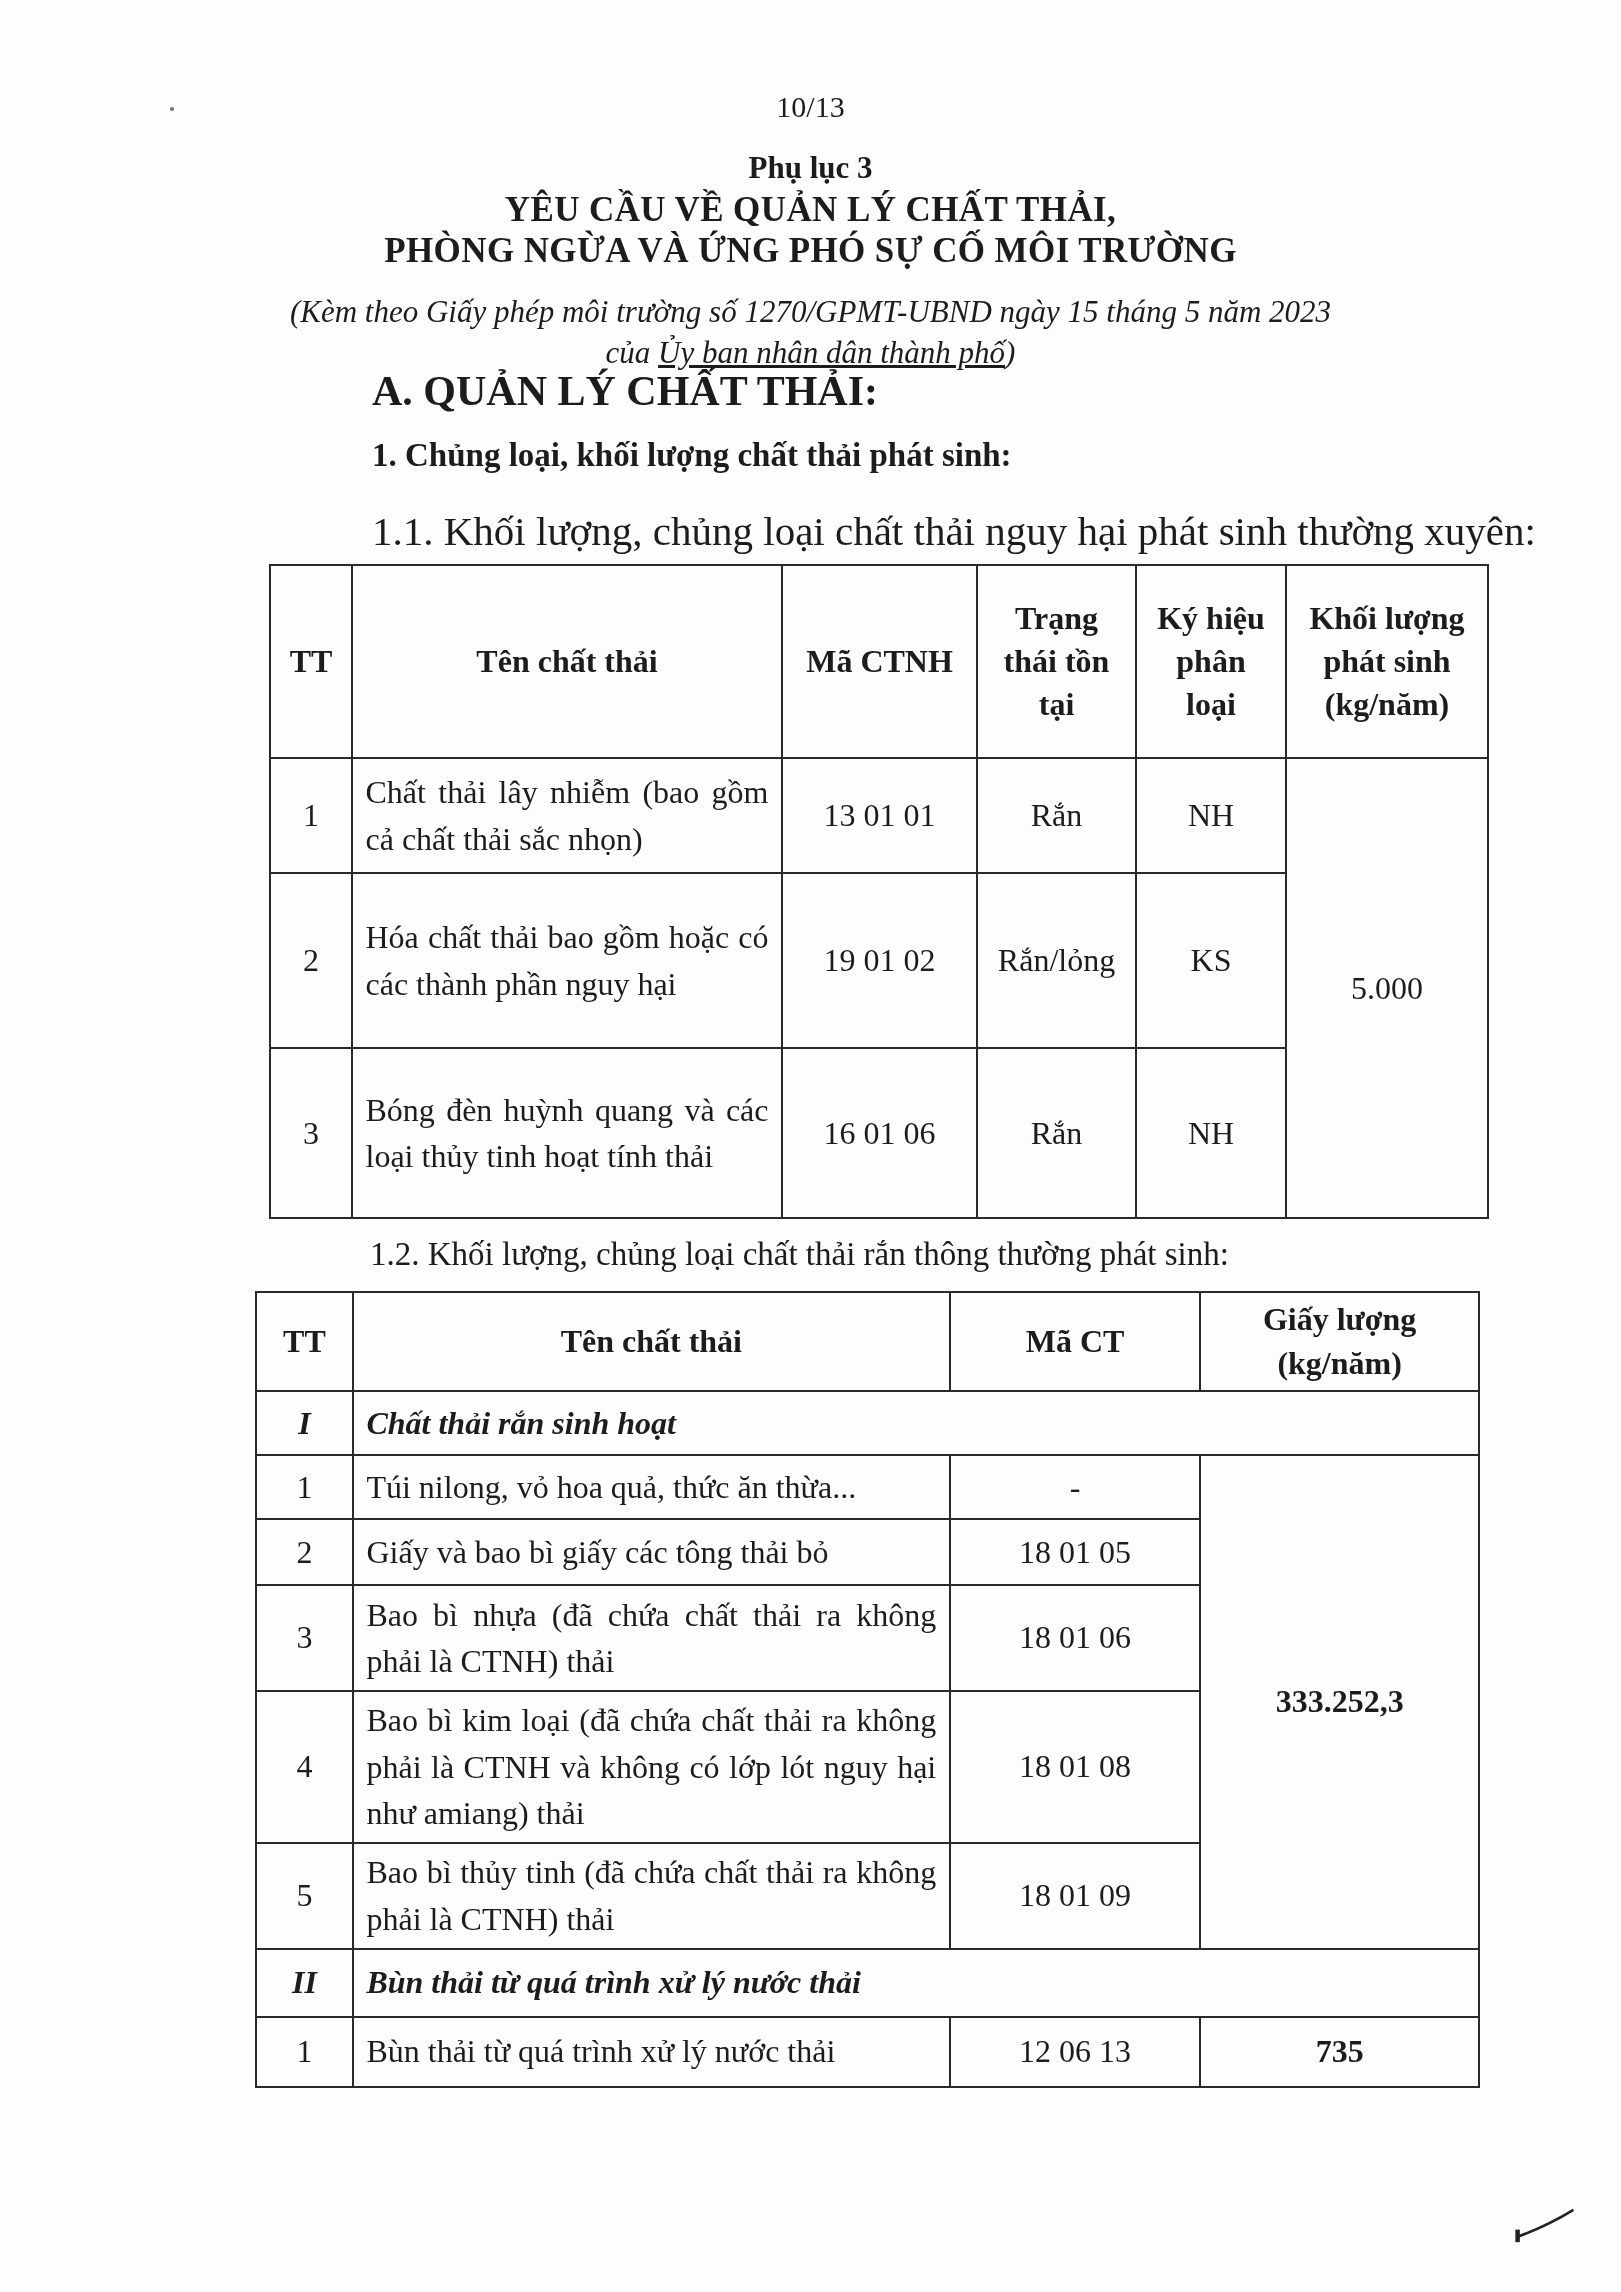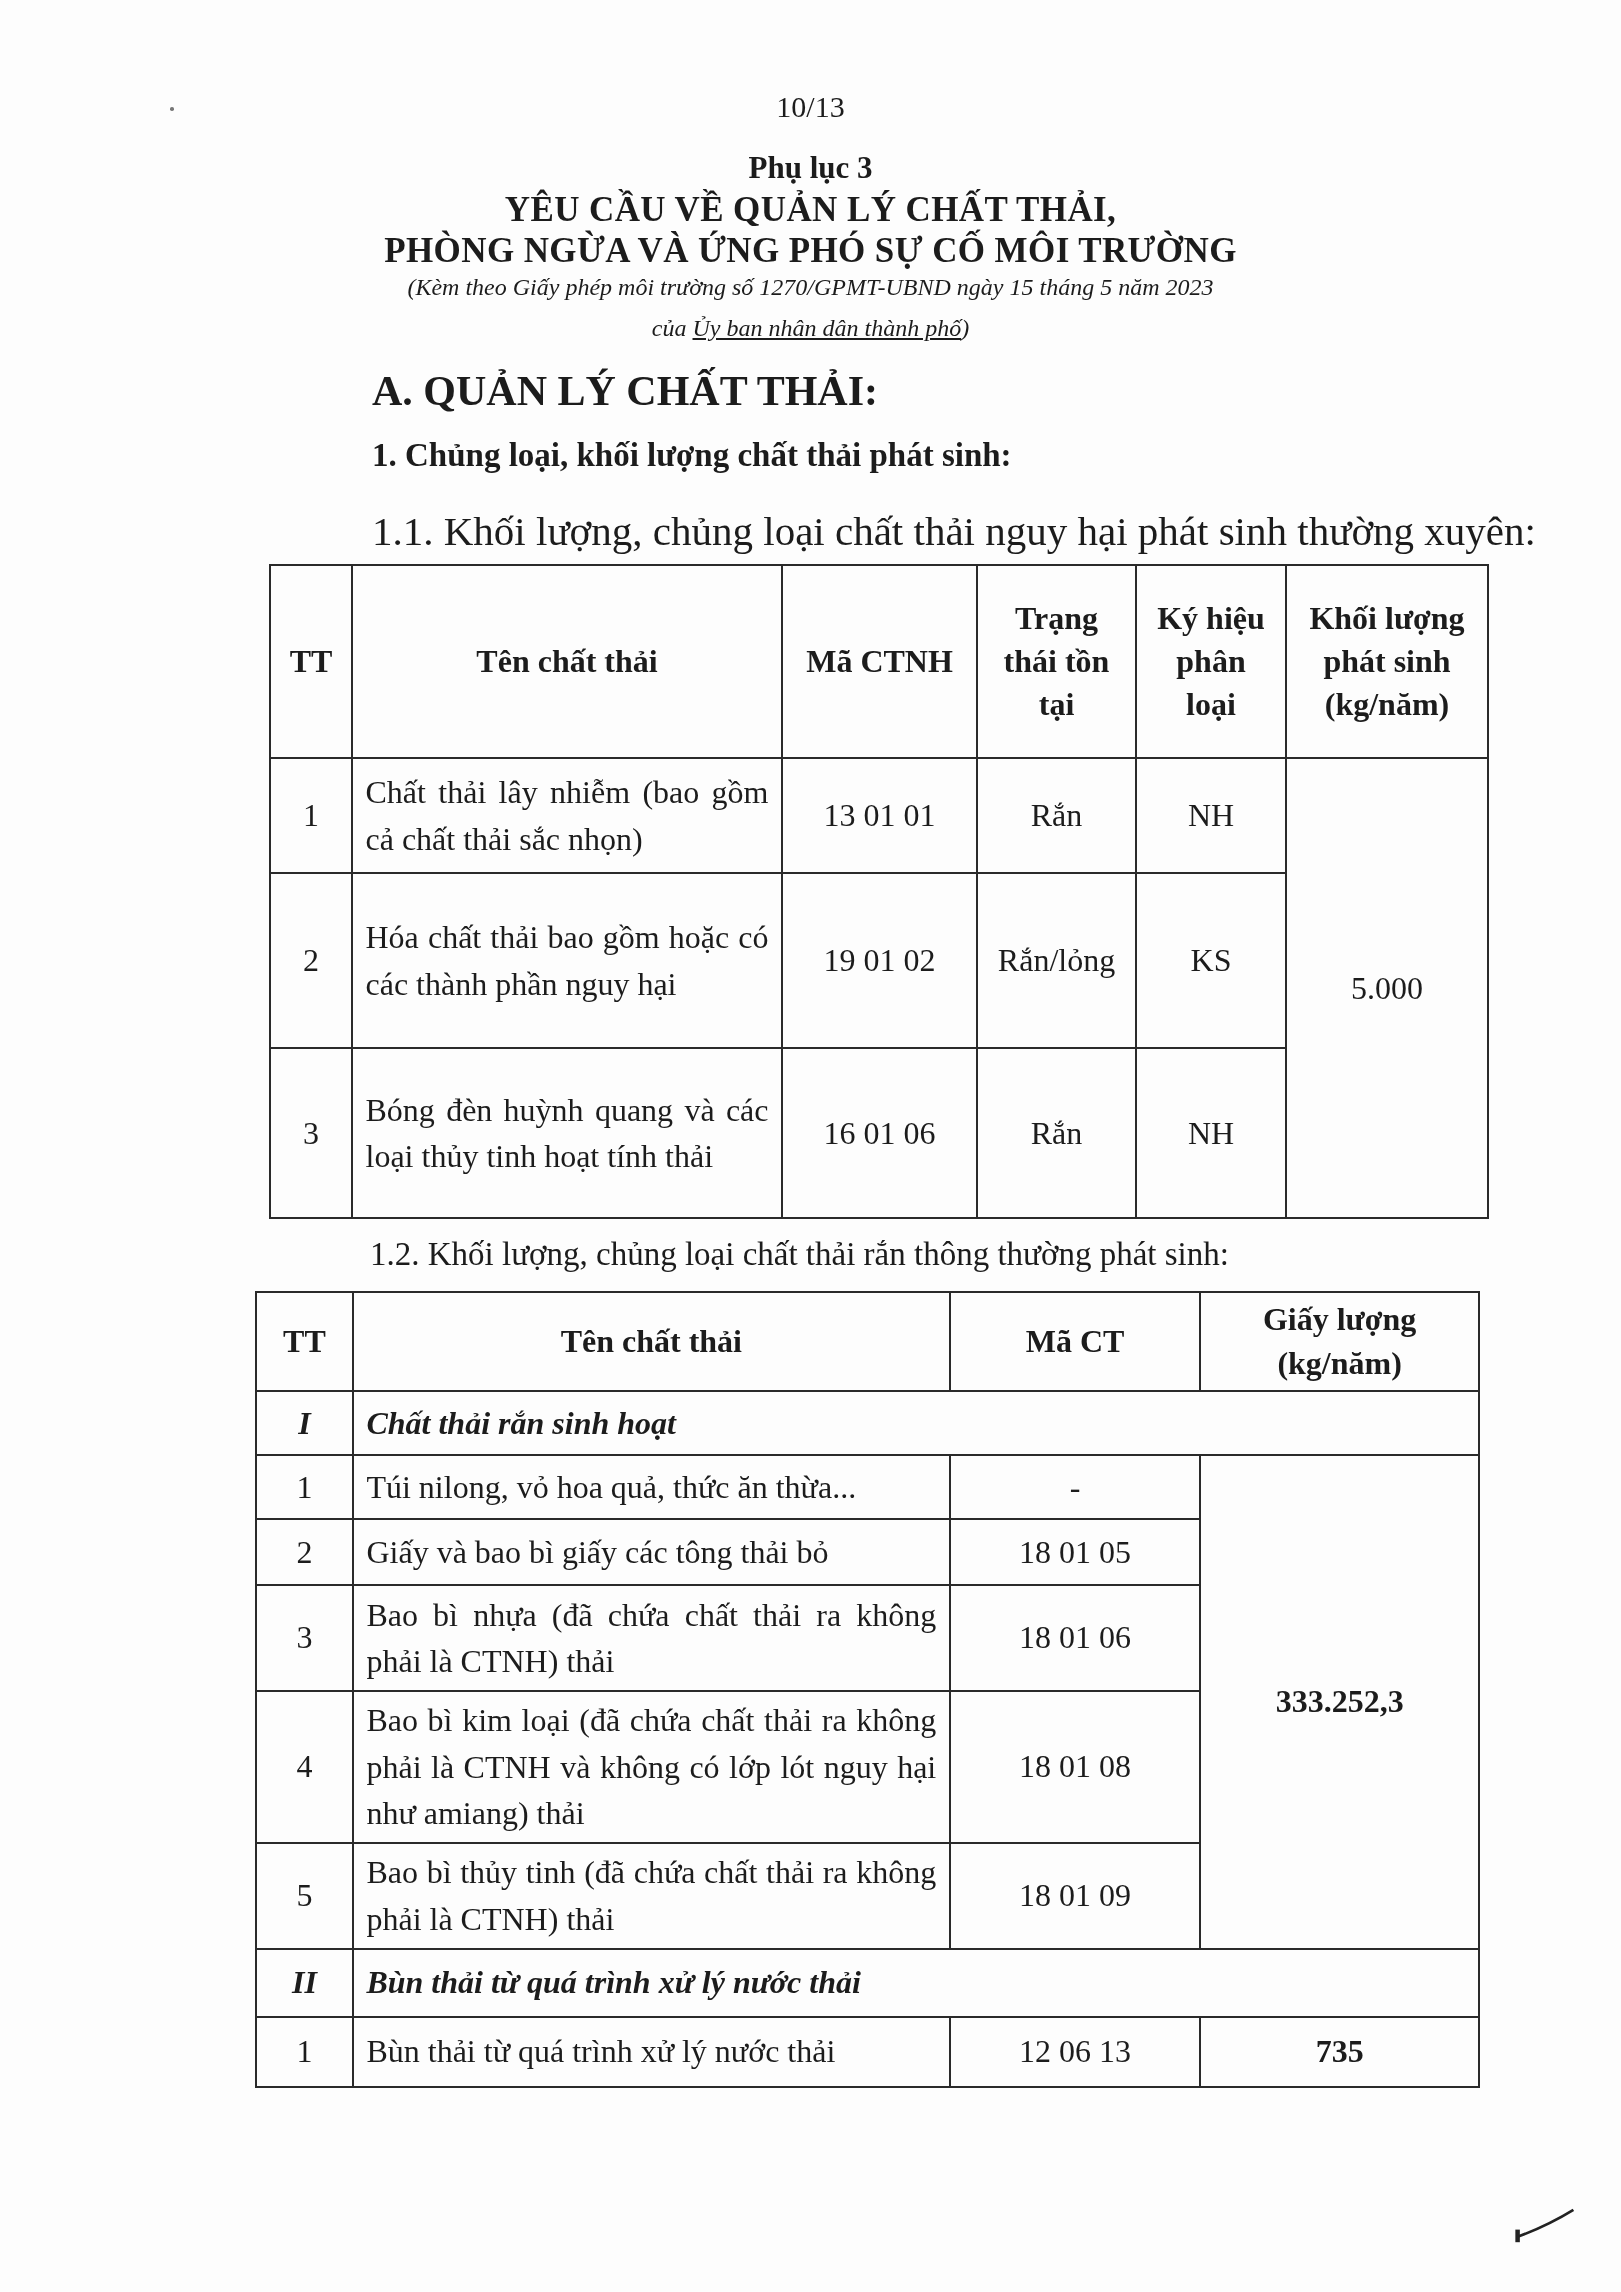--- a/index.html
+++ b/index.html
@@ -6,21 +6,21 @@
   body {
     width: 1621px; height: 2293px; background: #fdfdfd; position: relative; overflow: hidden;
     font-family: "Liberation Serif", "DejaVu Serif", serif; color: #1c1c1c;
   }
   .abs { position: absolute; }
   #page-num { left: 0; width: 1621px; top: 90px; font-size: 30px; text-align: center; }
   #appendix { left: 0; width: 1621px; top: 150px; font-size: 31px; font-weight: bold; text-align: center; }
   .title-line { left: 0; width: 1621px; font-size: 35px; font-weight: bold; text-align: center; letter-spacing: 0.4px; }
   #title1 { top: 190px; }
   #title2 { top: 231px; }
-  .sub { left: 0; width: 1621px; font-size: 24px; font-style: italic; text-align: center; }
+  .sub { left: 0; width: 1621px; font-size: 31px; font-style: italic; text-align: center; margin-top: 20px; }
   #sub1 { top: 274px; }
   #sub2 { top: 315px; }
   #sub2 .u { text-decoration: underline; }
   #secA { left: 372px; top: 367px; font-size: 42px; font-weight: bold; }
   #sec1 { left: 372px; top: 437px; font-size: 33px; font-weight: bold; }
   #sec11 { left: 372px; top: 507px; font-size: 41px; }
   #sec12 { left: 358px; top: 1236px; font-size: 33px; margin-left: 12px; }
 
   table { border-collapse: collapse; position: absolute; font-size: 32px; }
   td, th { border: 2.2px solid #2a2a2a; padding: 5.4px 12.5px; vertical-align: middle; }

